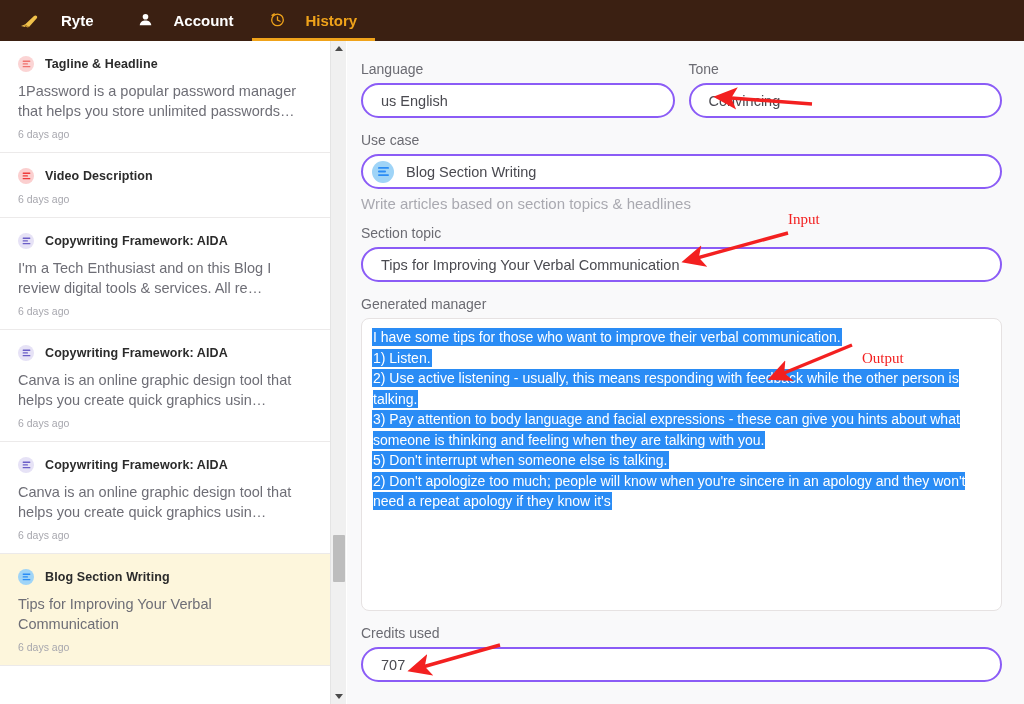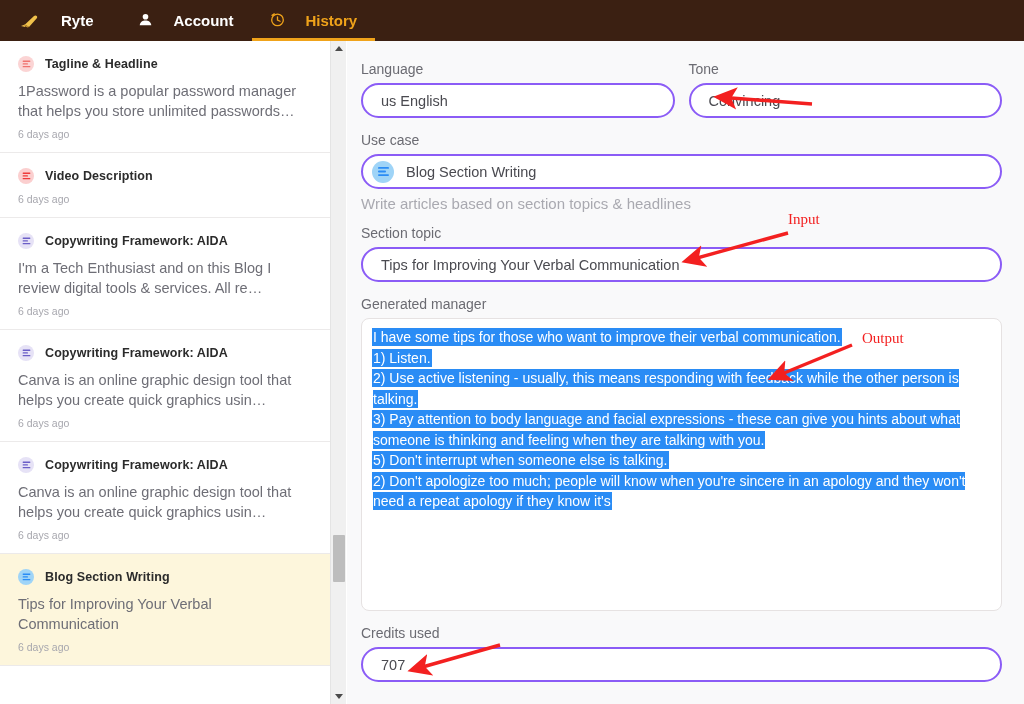--- a/index.html
+++ b/index.html
@@ -357,13 +357,13 @@
   <line x1="812" y1="104" x2="718" y2="97" stroke="#f32020" stroke-width="3.4" marker-end="url(#ah)"></line>
 
   <line x1="788" y1="233" x2="686" y2="261" stroke="#f32020" stroke-width="3.4" marker-end="url(#ah)"></line>
 
   <line x1="852" y1="345" x2="772" y2="378" stroke="#f32020" stroke-width="3.4" marker-end="url(#ah)"></line>
 
   <line x1="500" y1="645" x2="412" y2="670" stroke="#f32020" stroke-width="3.4" marker-end="url(#ah)"></line>
 </svg>
 
 <div class="anno-label" style="left:788px; top:211px;">Input</div>
-<div class="anno-label" style="left:862px; top:330px;">Output</div>
+<div class="anno-label" style="left:862px; top:350px;">Output</div>
 
 </body></html>

